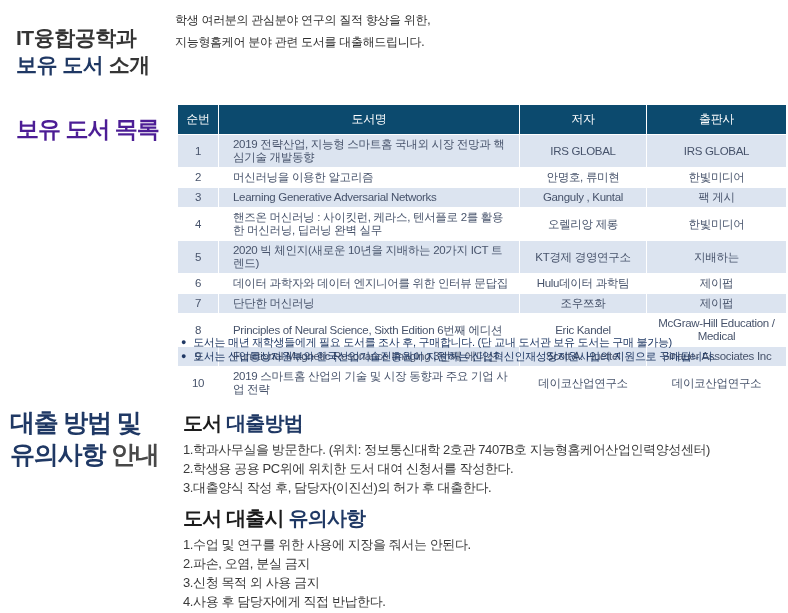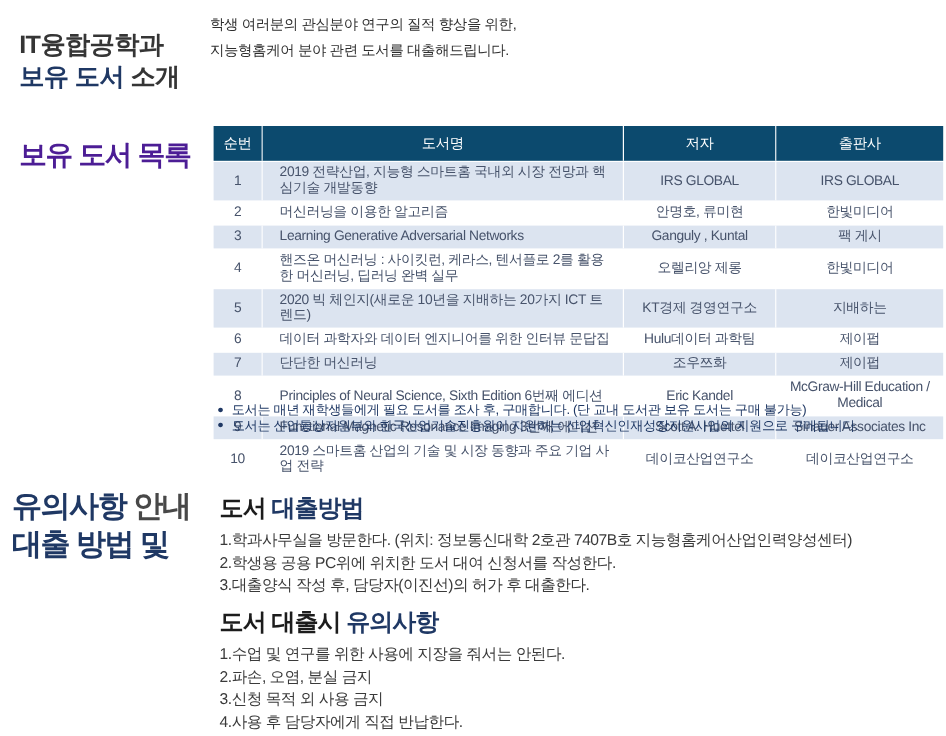--- a/index.html
+++ b/index.html
@@ -167,22 +167,22 @@
       </tr>
     </tbody>
 </table>
 
 <ul class="abs notes">
     <li>도서는 매년 재학생들에게 필요 도서를 조사 후, 구매합니다. (단 교내 도서관 보유 도서는 구매 불가능)</li>
     <li>도서는 산업통상자원부와 한국산업기술진흥원이 지원하는 산업혁신인재성장지원사업의 지원으로 구매됩니다.</li>
   </ul>
 
 <div class="abs guide-heading">
+  <div>대출 방법 및</div>
   <div><span>유의사항</span><span class="muted"> 안내</span></div>
-  <div>대출 방법 및</div>
 </div>
 
 <div class="abs section method-section">
   <div class="section-title"><span>도서 </span><span class="accent">대출방법</span></div>
   <ul class="section-list">
       <li>1.학과사무실을 방문한다. (위치: 정보통신대학 2호관 7407B호 지능형홈케어산업인력양성센터)</li>
       <li>2.학생용 공용 PC위에 위치한 도서 대여 신청서를 작성한다.</li>
       <li>3.대출양식 작성 후, 담당자(이진선)의 허가 후 대출한다.</li>
     </ul>
 </div>

